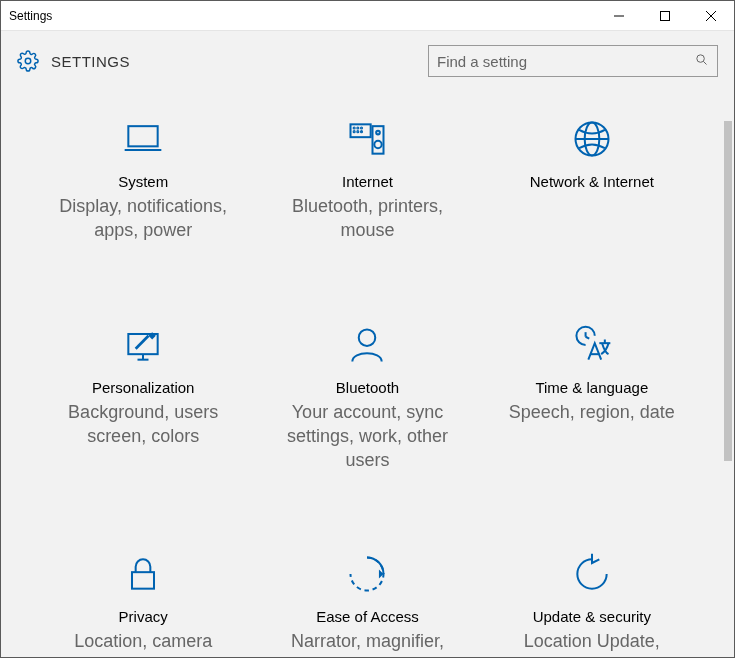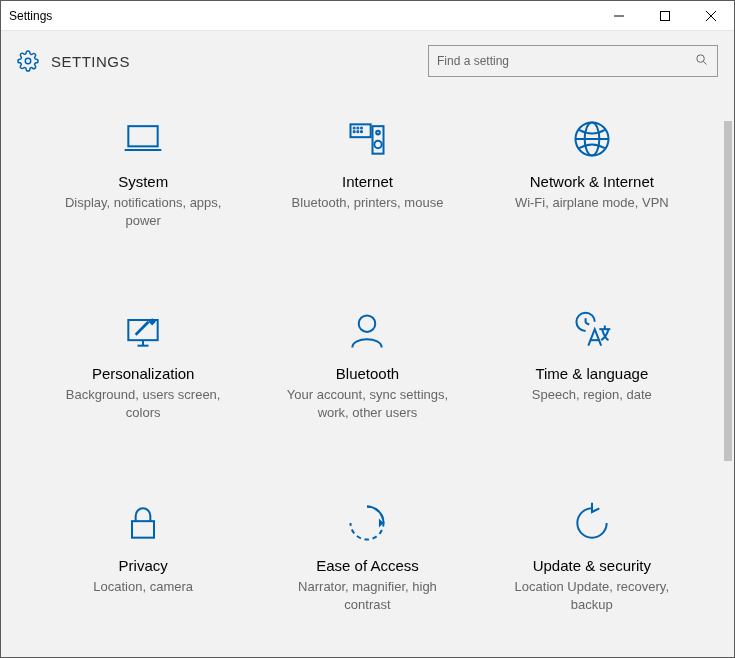--- a/index.html
+++ b/index.html
@@ -62,21 +62,21 @@
       background: #f2f2f2;
       display: flex;
       align-items: center;
       padding: 0 8px;
       justify-content: space-between;
     }
     .search-input {
       border: none;
       background: transparent;
       outline: none;
-      font-size: 12px;
+      font-size: 15px;
       color: #14532d;
       flex: 1;
       font-family: inherit;
     }
     .search-input::placeholder { color: #666; }
     .search-icon-box { color:#666; }
     .grid {
       display: grid;
       grid-template-columns: repeat(3, 1fr);
       column-gap: 20px;
@@ -96,21 +96,21 @@
       color: #0063b1;
       margin-bottom: 12px;
       display:flex; align-items:center; justify-content:center;
     }
     .tile-title {
       font-size: 15px;
       color: #000;
       margin-bottom: 4px;
     }
     .tile-desc {
-      font-size: 13px;
+      font-size: 18px;
       color: #666;
       line-height: 1.35;
       max-width: 170px;
     }
     .scrollbar {
       position: absolute;
       right: 0;
       top: 90px;
       bottom: 0;
       width: 14px;
@@ -209,21 +209,20 @@
       <span class="tile-icon">
         <svg viewBox="0 0 48 48" width="44" height="44" fill="none" stroke="currentColor" stroke-width="2.2">
           <circle cx="24" cy="24" r="18"></circle>
             <line x1="6" y1="24" x2="42" y2="24"></line>
           <ellipse cx="24" cy="24" rx="8" ry="18"></ellipse>
           <path d="M10 14 Q24 22 38 14"></path>
             <path d="M10 34 Q24 26 38 34"></path>
         </svg>
       </span>
       <div class="tile-title">Network &amp; Internet</div>
-      <div class="tile-desc">Wi-Fi, airplane mode, VPN</div>
     </div>
 
     <div class="tile">
       <span class="tile-icon">
         <svg viewBox="0 0 48 48" width="44" height="44" fill="none" stroke="currentColor" stroke-width="2.2">
           <rect x="8" y="12" width="32" height="22"></rect>
             <line x1="18" y1="40" x2="30" y2="40"></line>
             <line x1="24" y1="34" x2="24" y2="40"></line>
           <path d="M16 28 L30 14" stroke-width="3"></path>
             <path d="M30 14 L34 10 L38 14 L34 18" fill="currentColor" stroke="none"></path>

